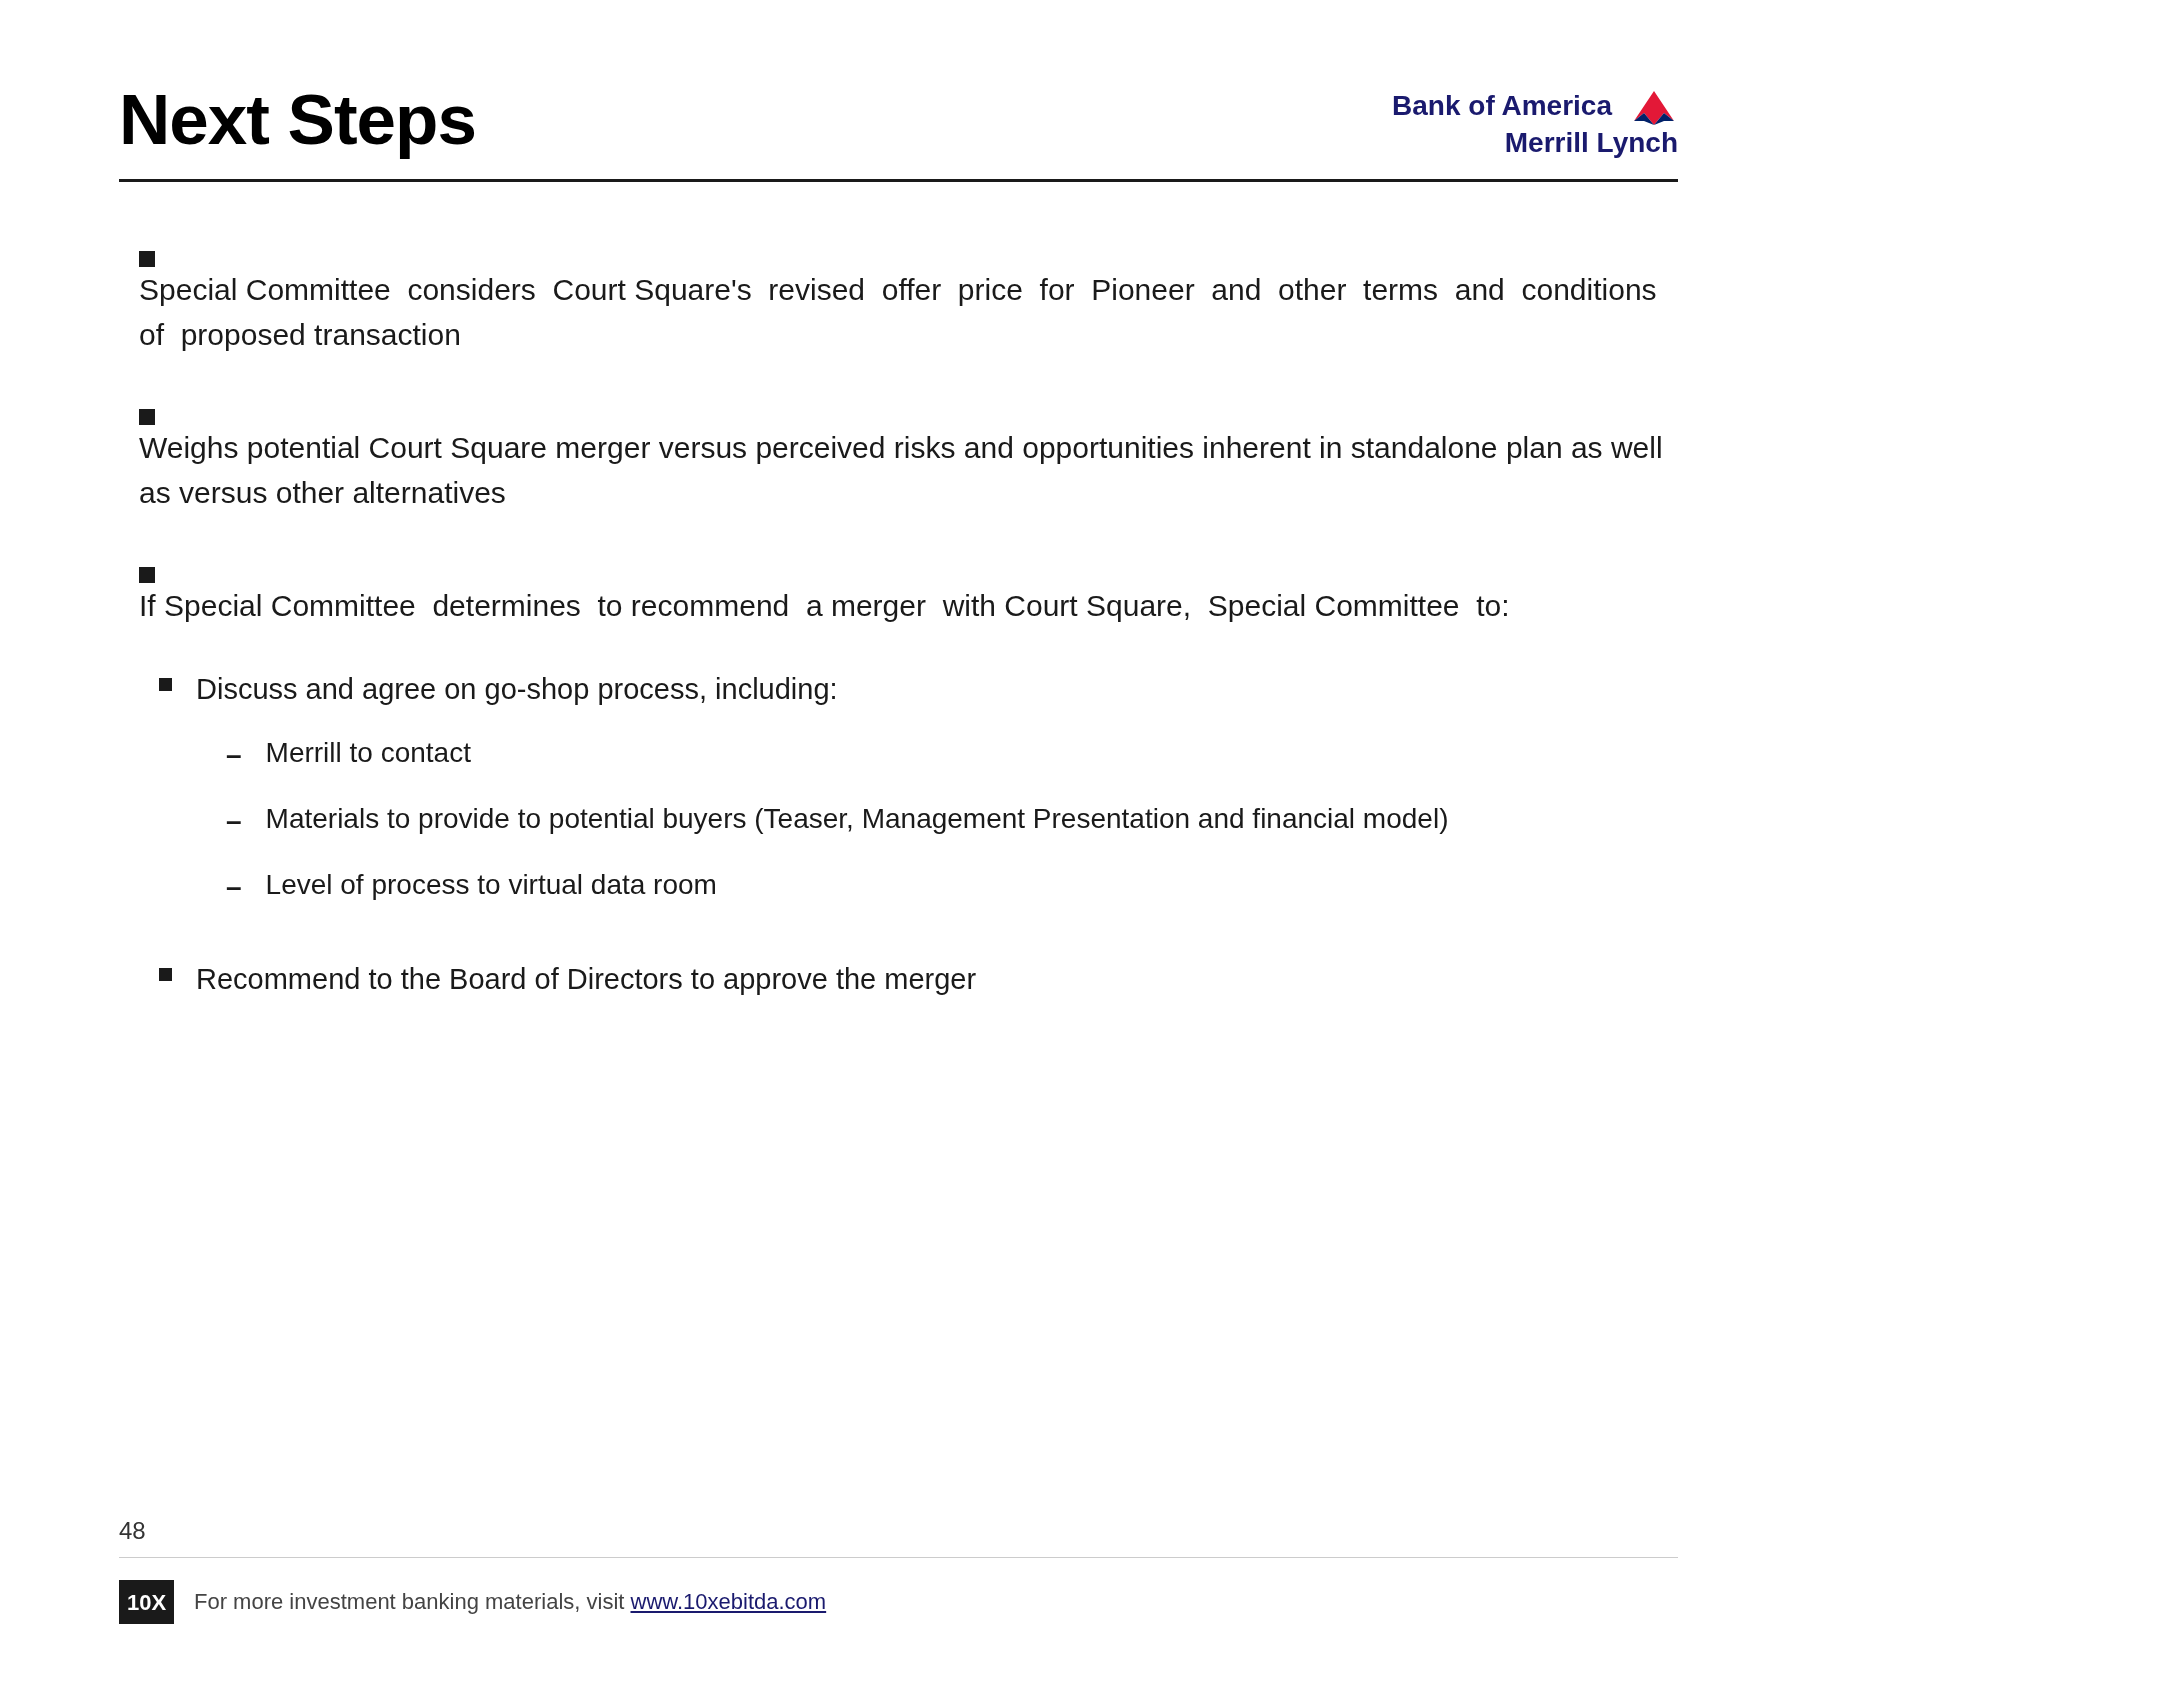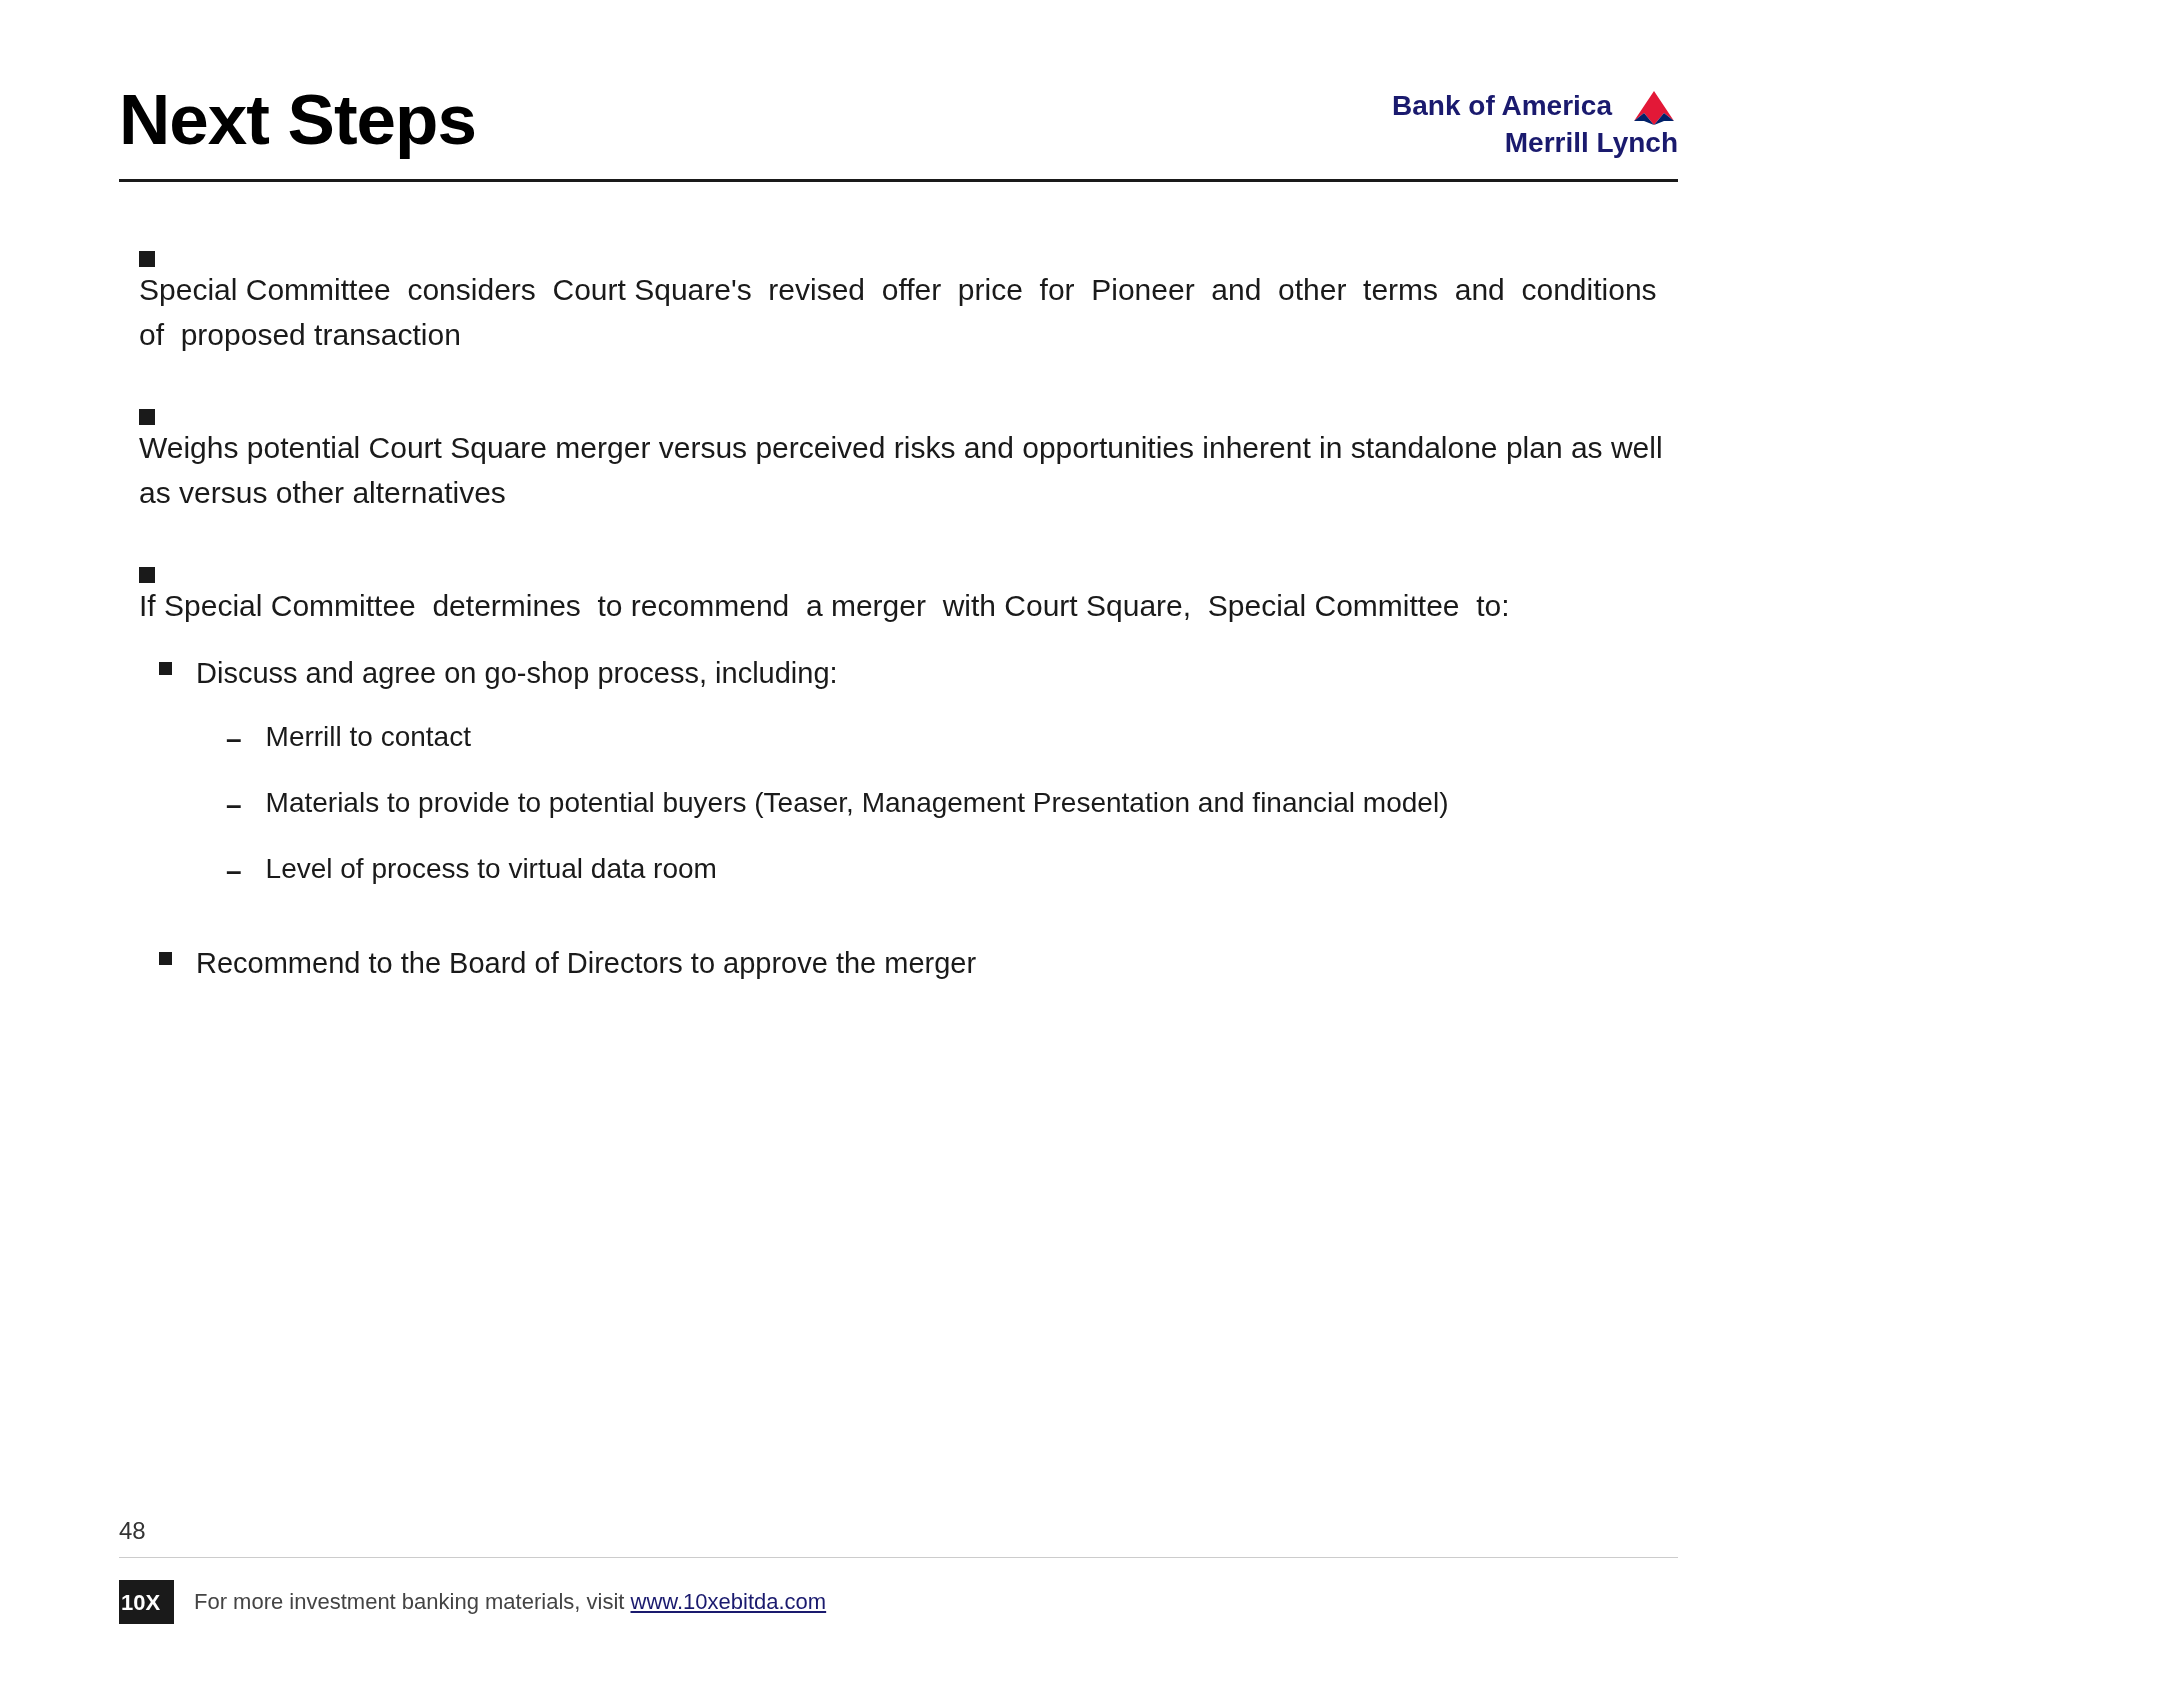--- a/index.html
+++ b/index.html
@@ -112,21 +112,21 @@
       flex-shrink: 0;
     }
 
     .bullet-text {
       flex: 1;
     }
 
     .sub-list {
       list-style: none;
       padding: 0;
-      margin-top: 24px;
+      margin-top: 40px;
       margin-left: 20px;
     }
 
     .sub-item {
       display: flex;
       align-items: flex-start;
       margin-bottom: 28px;
       font-family: Arial, Helvetica, sans-serif;
       font-size: 29px;
       color: #1a1a1a;
@@ -188,20 +188,21 @@
       align-items: center;
       gap: 20px;
     }
 
     .footer-logo-box {
       width: 55px;
       height: 44px;
       background: #1a1a1a;
       display: flex;
       align-items: center;
+      justify-content: center;
       color: #ffffff;
       font-size: 18px;
       font-weight: bold;
       font-family: Arial, Helvetica, sans-serif;
       flex-shrink: 0;
     }
 
     .footer-text {
       font-family: Arial, Helvetica, sans-serif;
       font-size: 22px;

